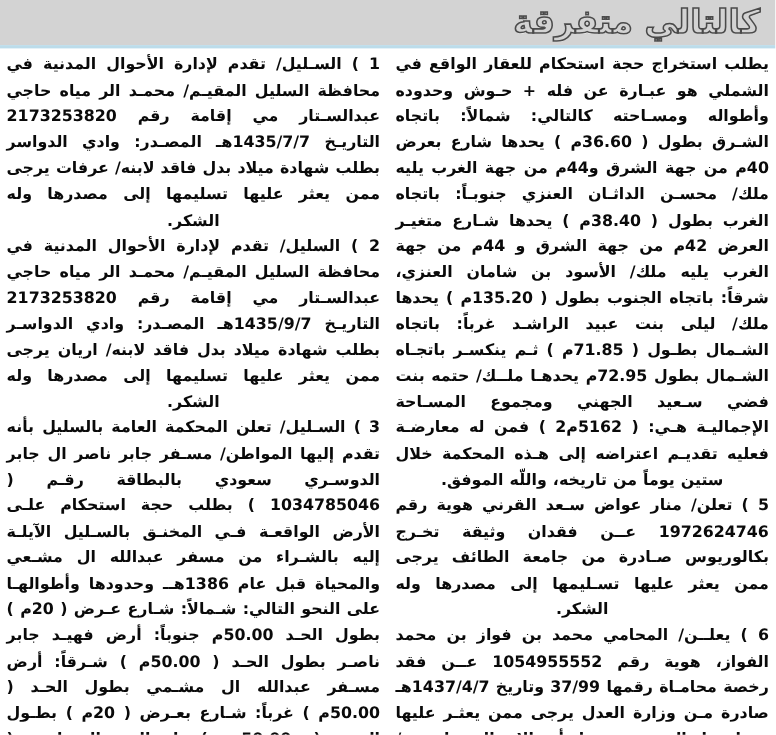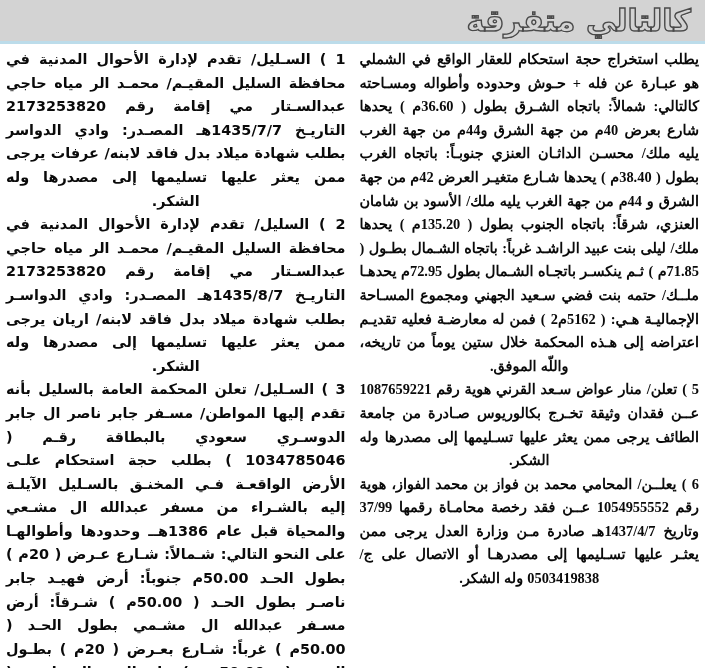--- a/index.html
+++ b/index.html
@@ -77,39 +77,38 @@
     word-spacing: 0.5px;
     direction: rtl;
     unicode-bidi: isolate;
   }
   .ad-block + .ad-block {
     margin-top: 0px;
   }
   .col-left .ad-block {
     text-align: justify;
     text-align-last: center;
-    font-family: Liberation Serif, serif;
   }
 </style>
 </head>
 <body>
 
 <div class="header-band"></div>
 <div class="header-underline"></div>
 <div class="header-title">كالتالي متفرقة</div>
 
 <div class="columns">
 
   <div class="column col-right">
     <p class="ad-block">1 ) السـليل/ تقدم لإدارة الأحوال المدنية في محافظة السليل المقيـم/ محمـد الر مياه حاجي عبدالسـتار  مي إقامة رقم 2173253820 التاريـخ 1435/7/7هـ  المصـدر: وادي الدواسر بطلب شهادة ميلاد بدل فاقد لابنه/ عرفات يرجى ممن يعثر عليها تسليمها إلى مصدرها وله الشكر.</p>
-    <p class="ad-block">2 ) السليل/ تقدم لإدارة الأحوال المدنية في محافظة السليل المقيـم/ محمـد الر مياه حاجي عبدالسـتار  مي إقامة رقم 2173253820 التاريـخ 1435/8/7هـ  المصـدر: وادي الدواسـر بطلب شهادة ميلاد بدل فاقد لابنه/ اريان يرجى ممن يعثر عليها تسليمها إلى مصدرها وله الشكر.</p>
+    <p class="ad-block">2 ) السليل/ تقدم لإدارة الأحوال المدنية في محافظة السليل المقيـم/ محمـد الر مياه حاجي عبدالسـتار  مي إقامة رقم 2173253820 التاريـخ 1435/9/7هـ  المصـدر: وادي الدواسـر بطلب شهادة ميلاد بدل فاقد لابنه/ اريان يرجى ممن يعثر عليها تسليمها إلى مصدرها وله الشكر.</p>
     <p class="ad-block">3 ) السـليل/ تعلن المحكمة العامة بالسليل بأنه تقدم إليها المواطن/ مسـفر جابر ناصر ال جابر الدوسـري سعودي بالبطاقة رقـم ( 1034785046 ) بطلب حجة استحكام علـى الأرض الواقعـة فـي المخنـق بالسـليل الآيلـة إليه بالشـراء من مسفر عبدالله ال مشـعي والمحياة قبل عام 1386هــ وحدودها وأطوالهـا على النحو التالي: شـمالاً: شـارع عـرض ( 20م ) بطول الحـد 50.00م جنوباً: أرض فهيـد جابر ناصـر بطول الحـد ( 50.00م ) شـرقاً: أرض مسـفر عبدالله ال مشـمي بطول الحـد ( 50.00م ) غرباً: شـارع بعـرض ( 20م ) بطـول الحـد ( 50.00م ) إجمالي المساحة ( 2500.00م2 ) ( والموقع ضمن حدود التنمية ) حسـب خطـاب الأمانـة رقـم ( 4000177267 ) وتاريـخ 1441/02/25هـ فمـن له معارضة فعليه تقديم اعتراضه إلى مكتب رئيس المحكمة خلال شهرين من تاريخه واللّه الموفق.</p>
 
   </div>
 
   <div class="column col-left">
     <p class="ad-block">يطلب استخراج حجة استحكام للعقار الواقع في الشملي هو عبـارة عن فله + حـوش وحدوده وأطواله ومسـاحته كالتالي: شمالاً: باتجاه الشـرق بطول ( 36.60م ) يحدها شارع بعرض 40م من جهة الشرق و44م من جهة الغرب يليه ملك/ محسـن الداثـان العنزي جنوبـاً: باتجاه الغرب بطول ( 38.40م ) يحدها شـارع متغيـر العرض 42م من جهة الشرق و 44م من جهة الغرب يليه ملك/ الأسود بن شامان العنزي، شرقاً: باتجاه الجنوب بطول ( 135.20م ) يحدها ملك/ ليلى بنت عبيد الراشـد غرباً: باتجاه الشـمال بطـول ( 71.85م ) ثـم ينكسـر باتجـاه الشـمال بطول 72.95م يحدهـا ملــك/ حتمه بنت فضي سـعيد الجهني ومجموع المسـاحة الإجماليـة هـي: ( 5162م2 ) فمن له معارضـة فعليه تقديـم اعتراضه إلى هـذه المحكمة خلال ستين يوماً من تاريخه، واللّه الموفق.</p>
-    <p class="ad-block">5 ) تعلن/ منار عواض سـعد القرني هوية رقم 1087659221 عــن فقدان وثيقة تخـرج بكالوريوس صـادرة من جامعة الطائف يرجى ممن يعثر عليها تسـليمها إلى مصدرها وله الشكر.</p>
+    <p class="ad-block">5 ) تعلن/ منار عواض سـعد القرني هوية رقم 1972624746 عــن فقدان وثيقة تخـرج بكالوريوس صـادرة من جامعة الطائف يرجى ممن يعثر عليها تسـليمها إلى مصدرها وله الشكر.</p>
     <p class="ad-block">6 ) يعلــن/ المحامي محمد بن فواز بن محمد الفواز، هوية رقم 1054955552 عــن فقد رخصة محامـاة رقمها 37/99 وتاريخ 1437/4/7هـ صادرة مـن وزارة العدل يرجى ممن يعثـر عليها تسـليمها إلى مصدرهـا أو الاتصال على ج/ 0503419838 وله الشكر.</p>
 
   </div>
 
 </div>
 
 </body></html>

